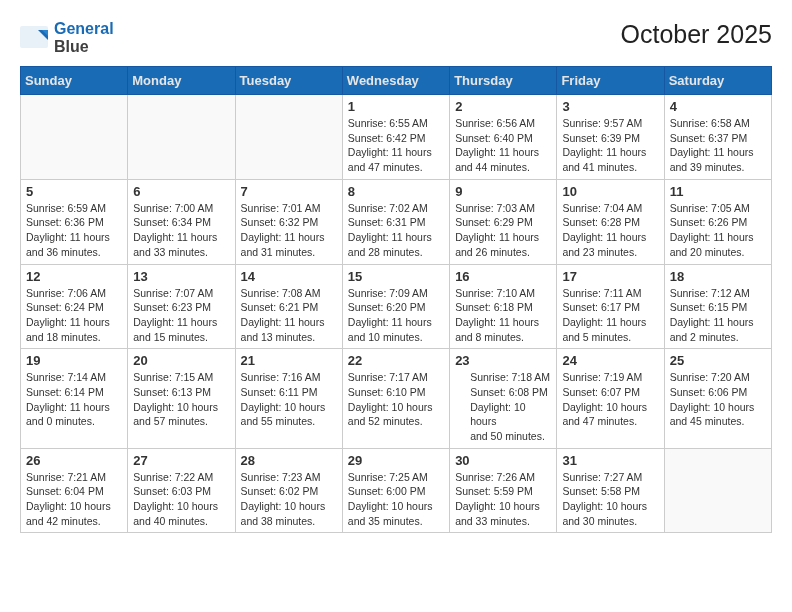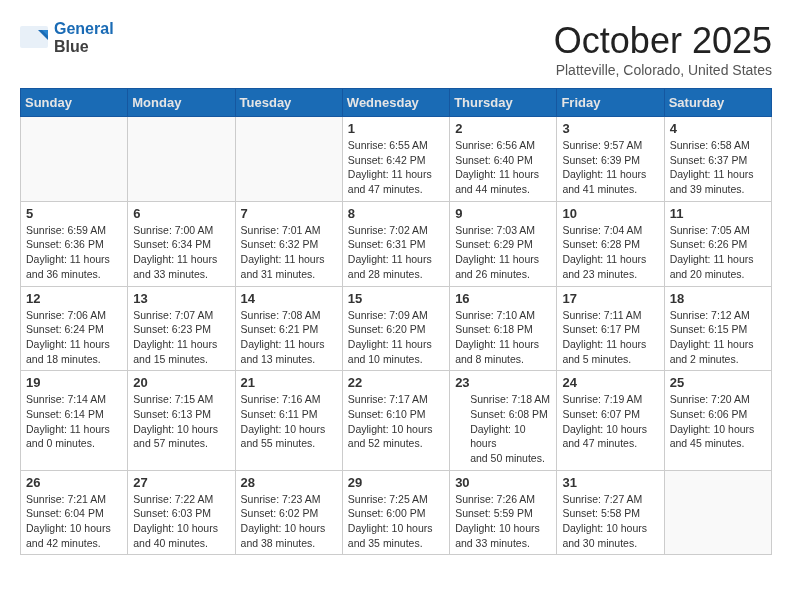--- a/index.html
+++ b/index.html
@@ -22,21 +22,21 @@
       gap: 4px;
     }
     .logo-icon {
       width: 30px;
       height: 24px;
     }
     .title-block {
       text-align: right;
     }
     .month-title {
-      font-size: 36px;
+      font-size: 25px;
       color: #222;
       font-weight: normal;
     }
     .location {
       font-size: 14px;
       color: #555;
     }
     .calendar {
       width: 100%;
       border-collapse: collapse;
@@ -85,21 +85,20 @@
       <polygon points="18,4 28,4 28,14" fill="#1a6bb5"></polygon>
       <polygon points="22,4 28,4 28,10" fill="#2a85d0"></polygon>
     </svg>
     <div>
       <div style="font-size:16px;font-weight:bold;color:#1a6bb5;">General</div>
       <div style="font-size:16px;font-weight:bold;color:#404040;">Blue</div>
     </div>
   </div>
   <div class="title-block">
     <div class="month-title">October 2025</div>
-    <div class="location">Platteville, Colorado, United States</div>
   </div>
 </div>
 
 <table class="calendar">
   <thead>
     <tr>
     <th>Sunday</th>
         <th>Monday</th>
         <th>Tuesday</th>
         <th>Wednesday</th>

